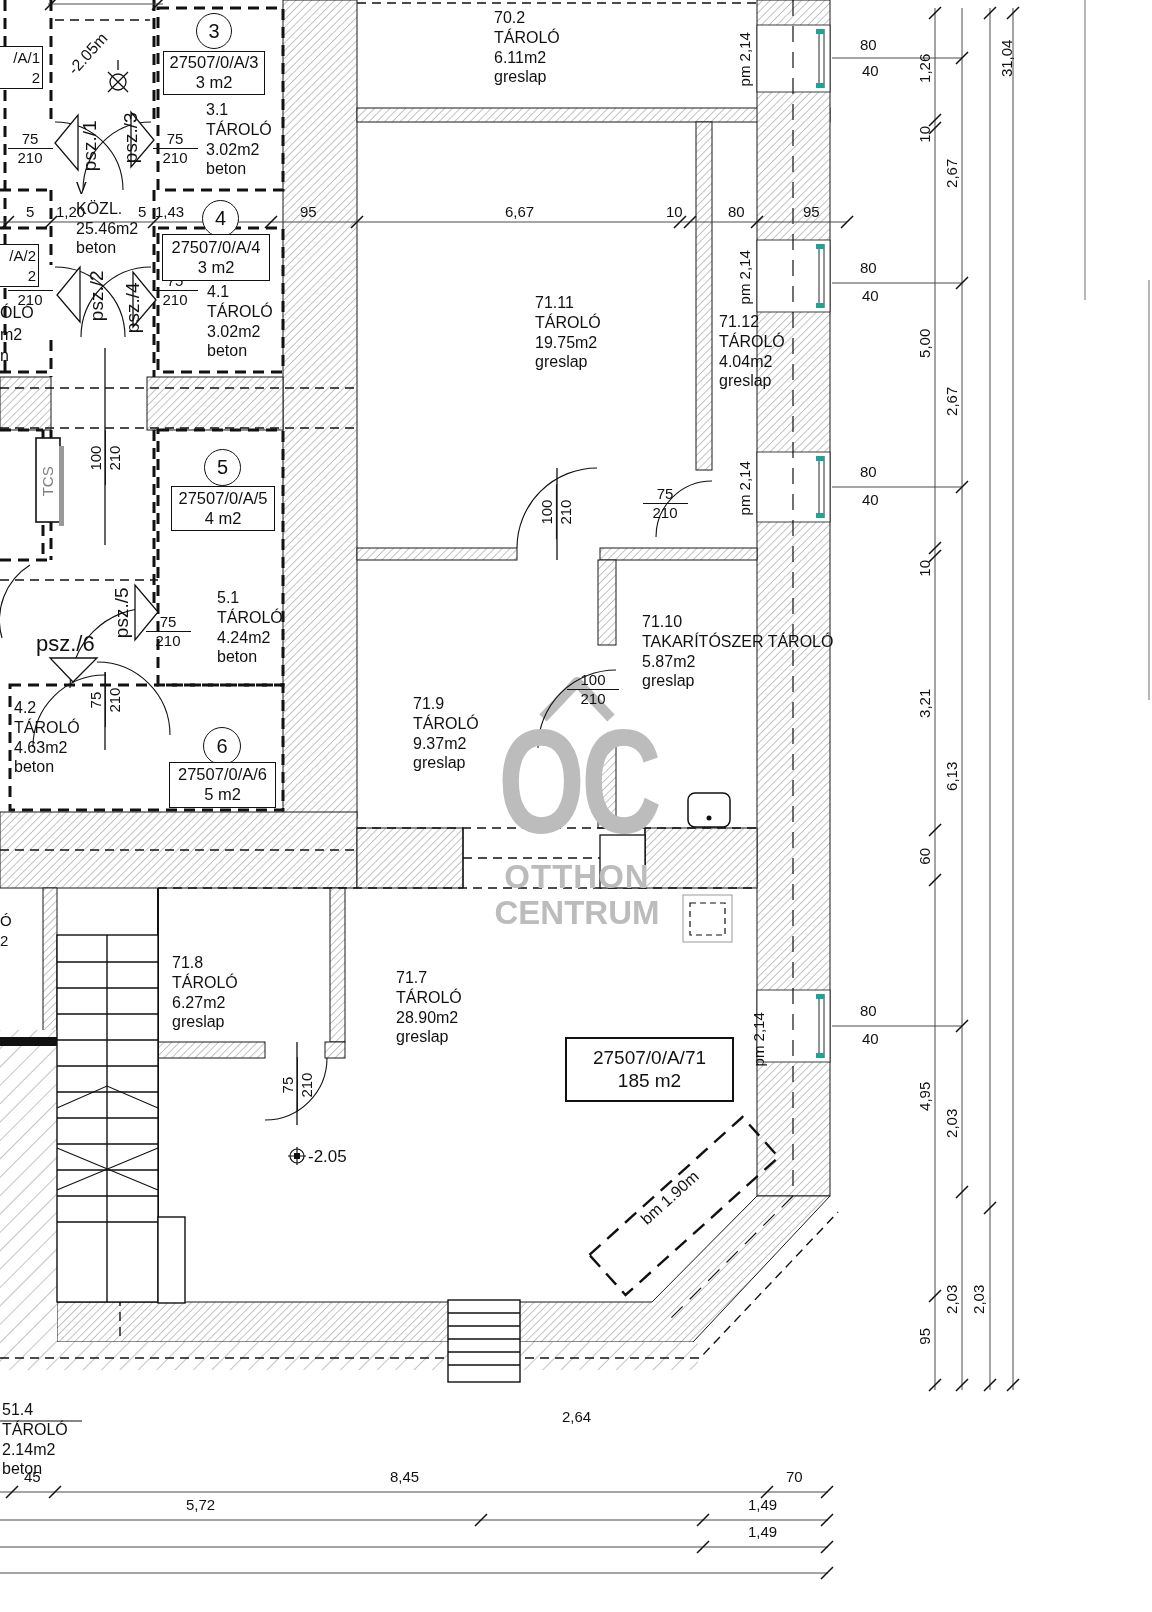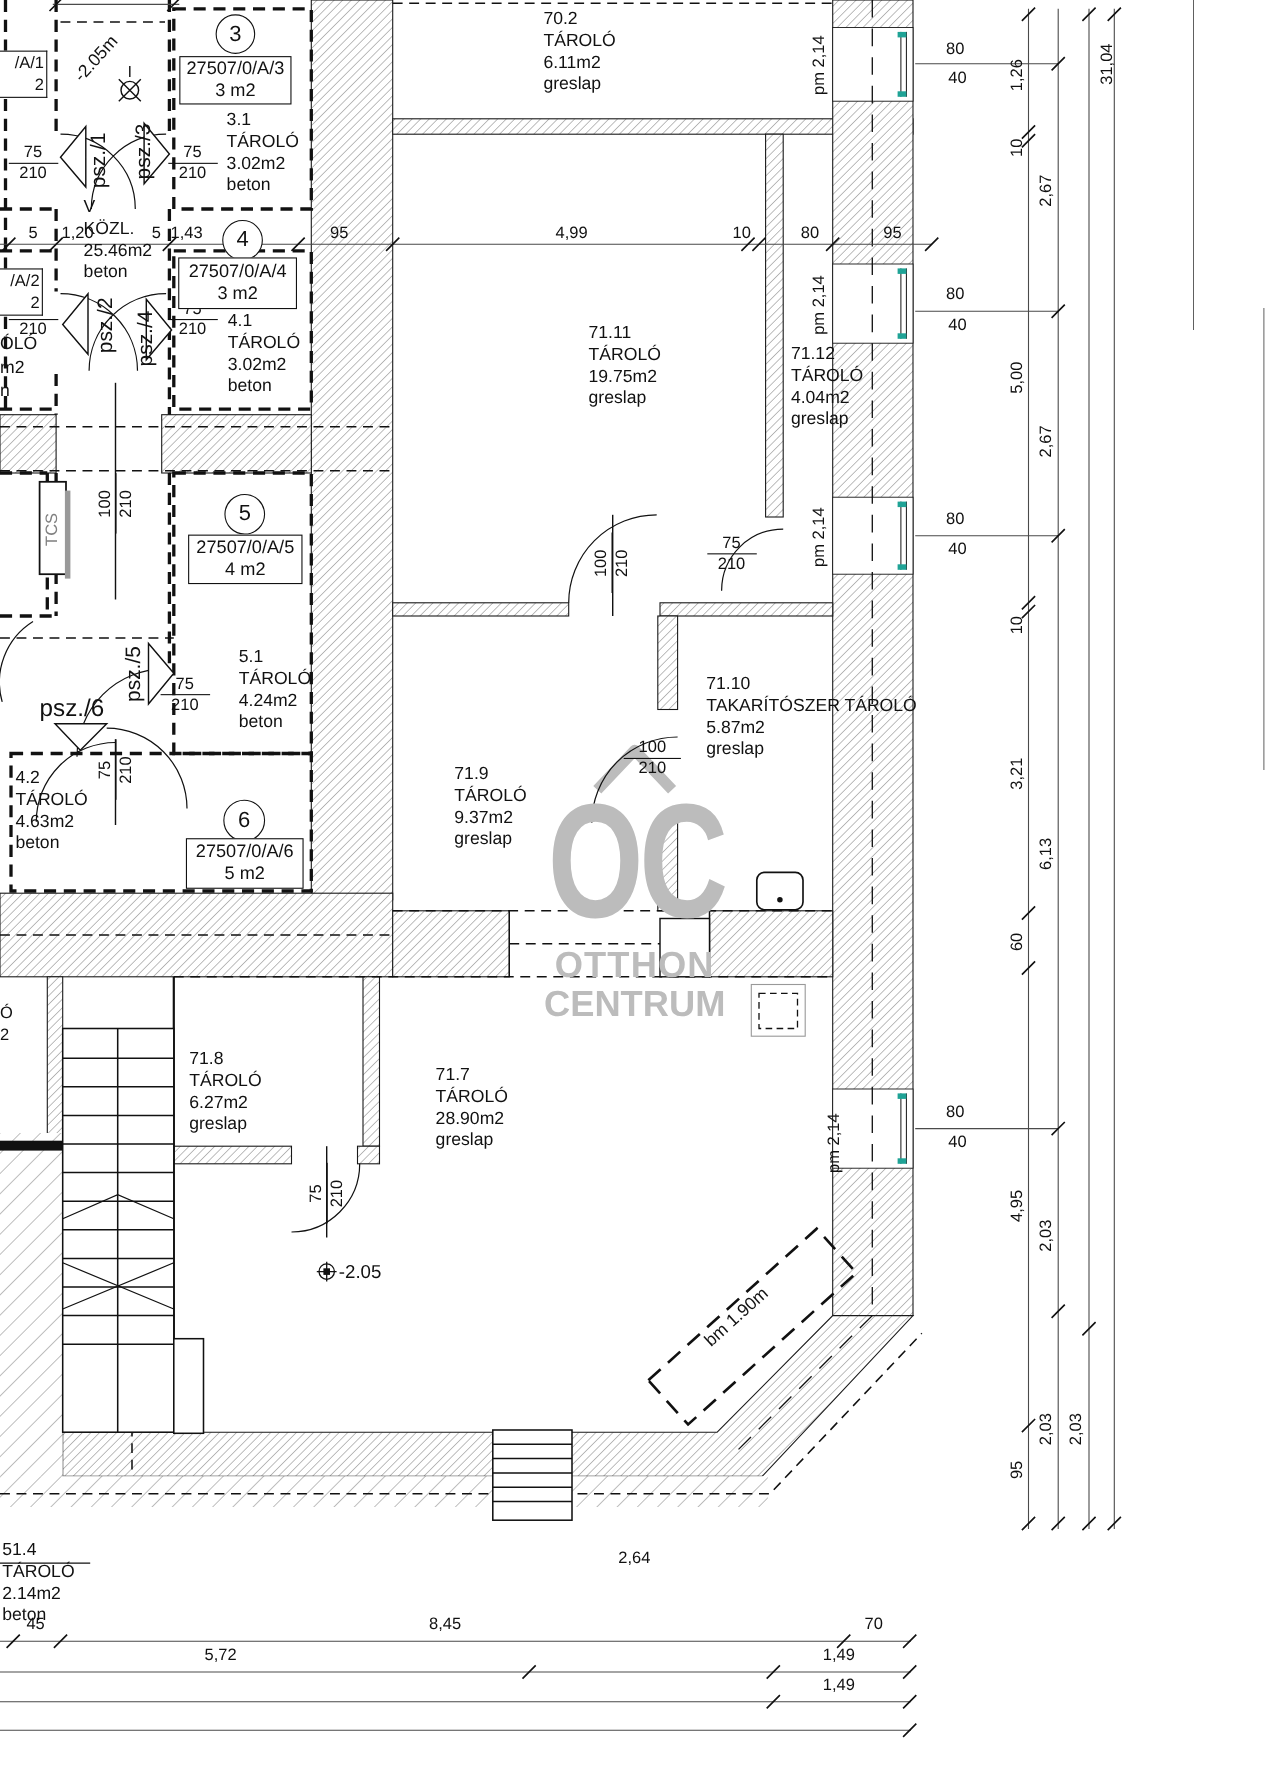--- a/index.html
+++ b/index.html
@@ -257,20 +257,24 @@
       <span>3 m2</span>
     </div>
   <div class="ubox" style="left:171px;top:486px;width:102px;height:43px">
       <span>27507/0/A/5</span>
       <span>4 m2</span>
     </div>
   <div class="ubox" style="left:169px;top:762px;width:105px;height:44px">
       <span>27507/0/A/6</span>
       <span>5 m2</span>
     </div>
+  <div class="ubox" style="left:565px;top:1037px;width:165px;height:61px;font-size:19px;border-width:2px">
+      <span>27507/0/A/71</span>
+      <span>185 m2</span>
+    </div>
   <div class="fragbox" style="left:0;top:46px;width:38px">
       <span style="display:block">/A/1</span>
       <span style="display:block">2</span>
     </div>
   <div class="fragbox" style="left:0;top:244px;width:34px">
       <span style="display:block">/A/2</span>
       <span style="display:block">2</span>
     </div>
 
   <div class="lbl rot" style="left:55px;top:134px;width:70px;font-size:19px">psz./1</div>
@@ -348,21 +352,21 @@
   <div class="lbl dim" style="left:860px;top:463px">80</div>
   <div class="lbl dim" style="left:862px;top:491px">40</div>
   <div class="lbl dim" style="left:860px;top:1002px">80</div>
   <div class="lbl dim" style="left:862px;top:1030px">40</div>
 
   <div class="lbl dim" style="left:26px;top:203px">5</div>
   <div class="lbl dim" style="left:56px;top:203px">1,20</div>
   <div class="lbl dim" style="left:138px;top:203px">5</div>
   <div class="lbl dim" style="left:155px;top:203px">1,43</div>
   <div class="lbl dim" style="left:300px;top:203px">95</div>
-  <div class="lbl dim" style="left:505px;top:203px">4,99</div>
+  <div class="lbl dim" style="left:505px;top:203px">6,67</div>
   <div class="lbl dim" style="left:666px;top:203px">10</div>
   <div class="lbl dim" style="left:728px;top:203px">80</div>
   <div class="lbl dim" style="left:803px;top:203px">95</div>
 
   <div class="lbl rot dim" style="left:902px;top:59px;width:46px">1,26</div>
   <div class="lbl rot dim" style="left:902px;top:125px;width:46px">10</div>
   <div class="lbl rot dim" style="left:902px;top:334px;width:46px">5,00</div>
   <div class="lbl rot dim" style="left:902px;top:559px;width:46px">10</div>
   <div class="lbl rot dim" style="left:902px;top:694px;width:46px">3,21</div>
   <div class="lbl rot dim" style="left:902px;top:847px;width:46px">60</div>

